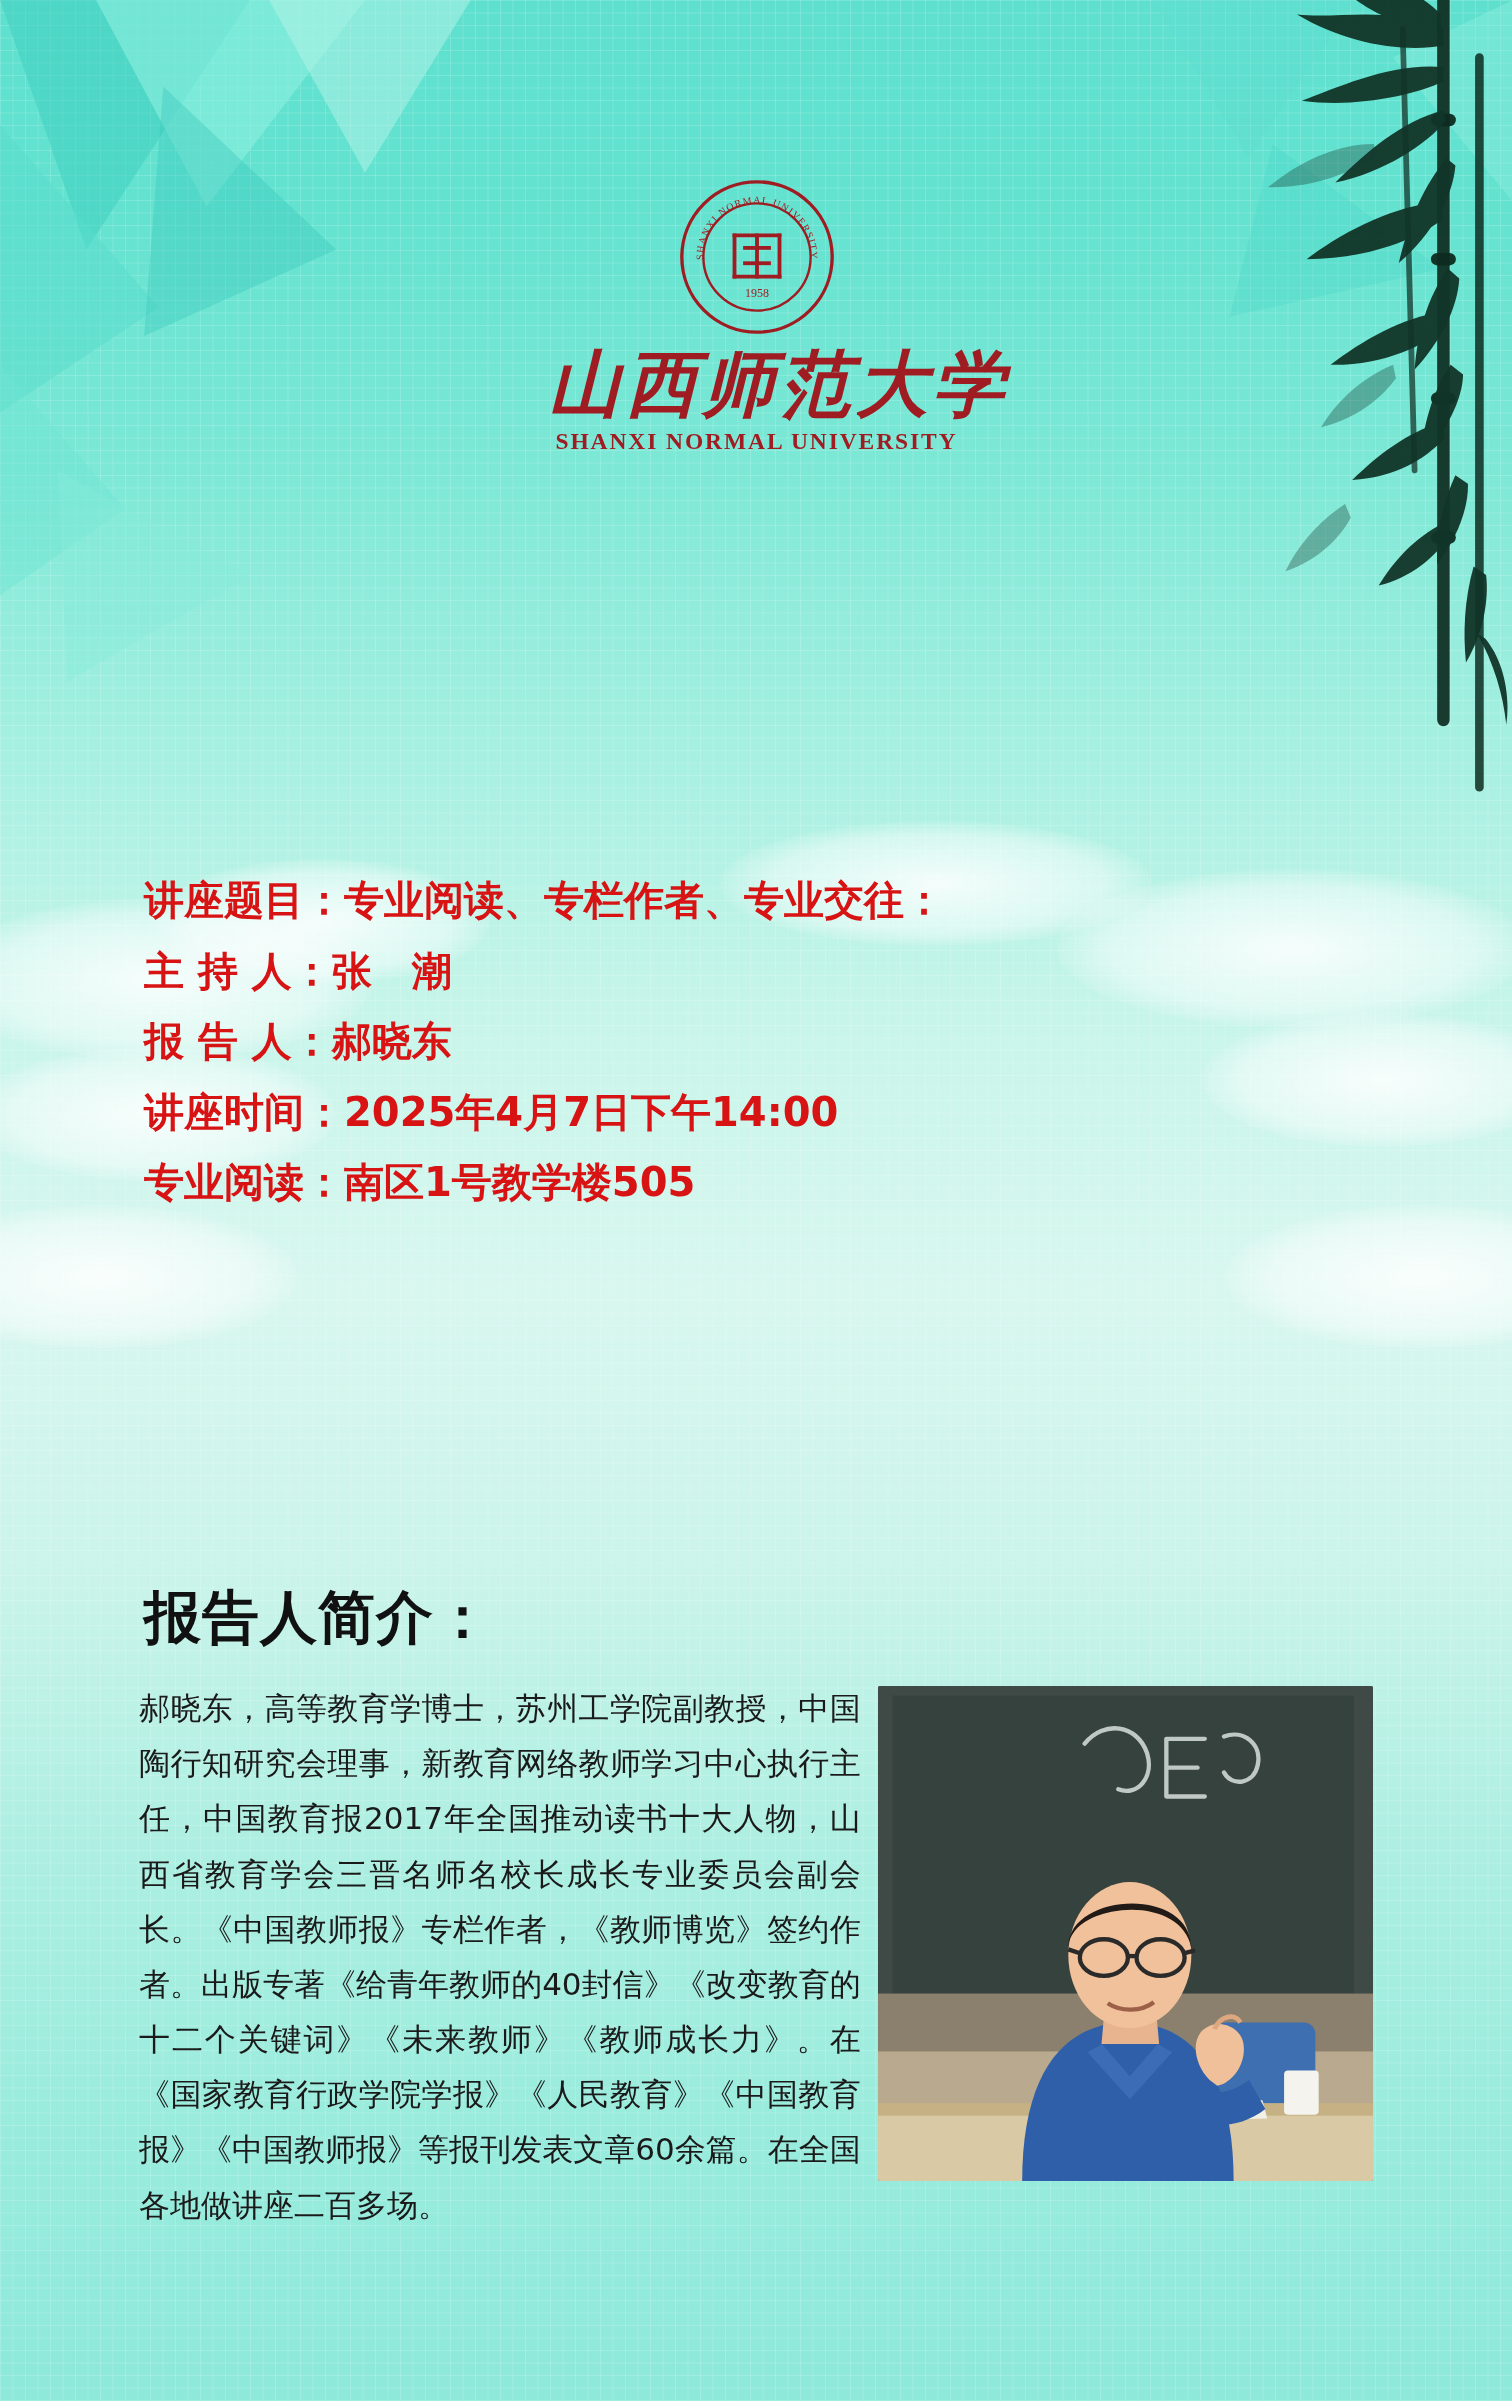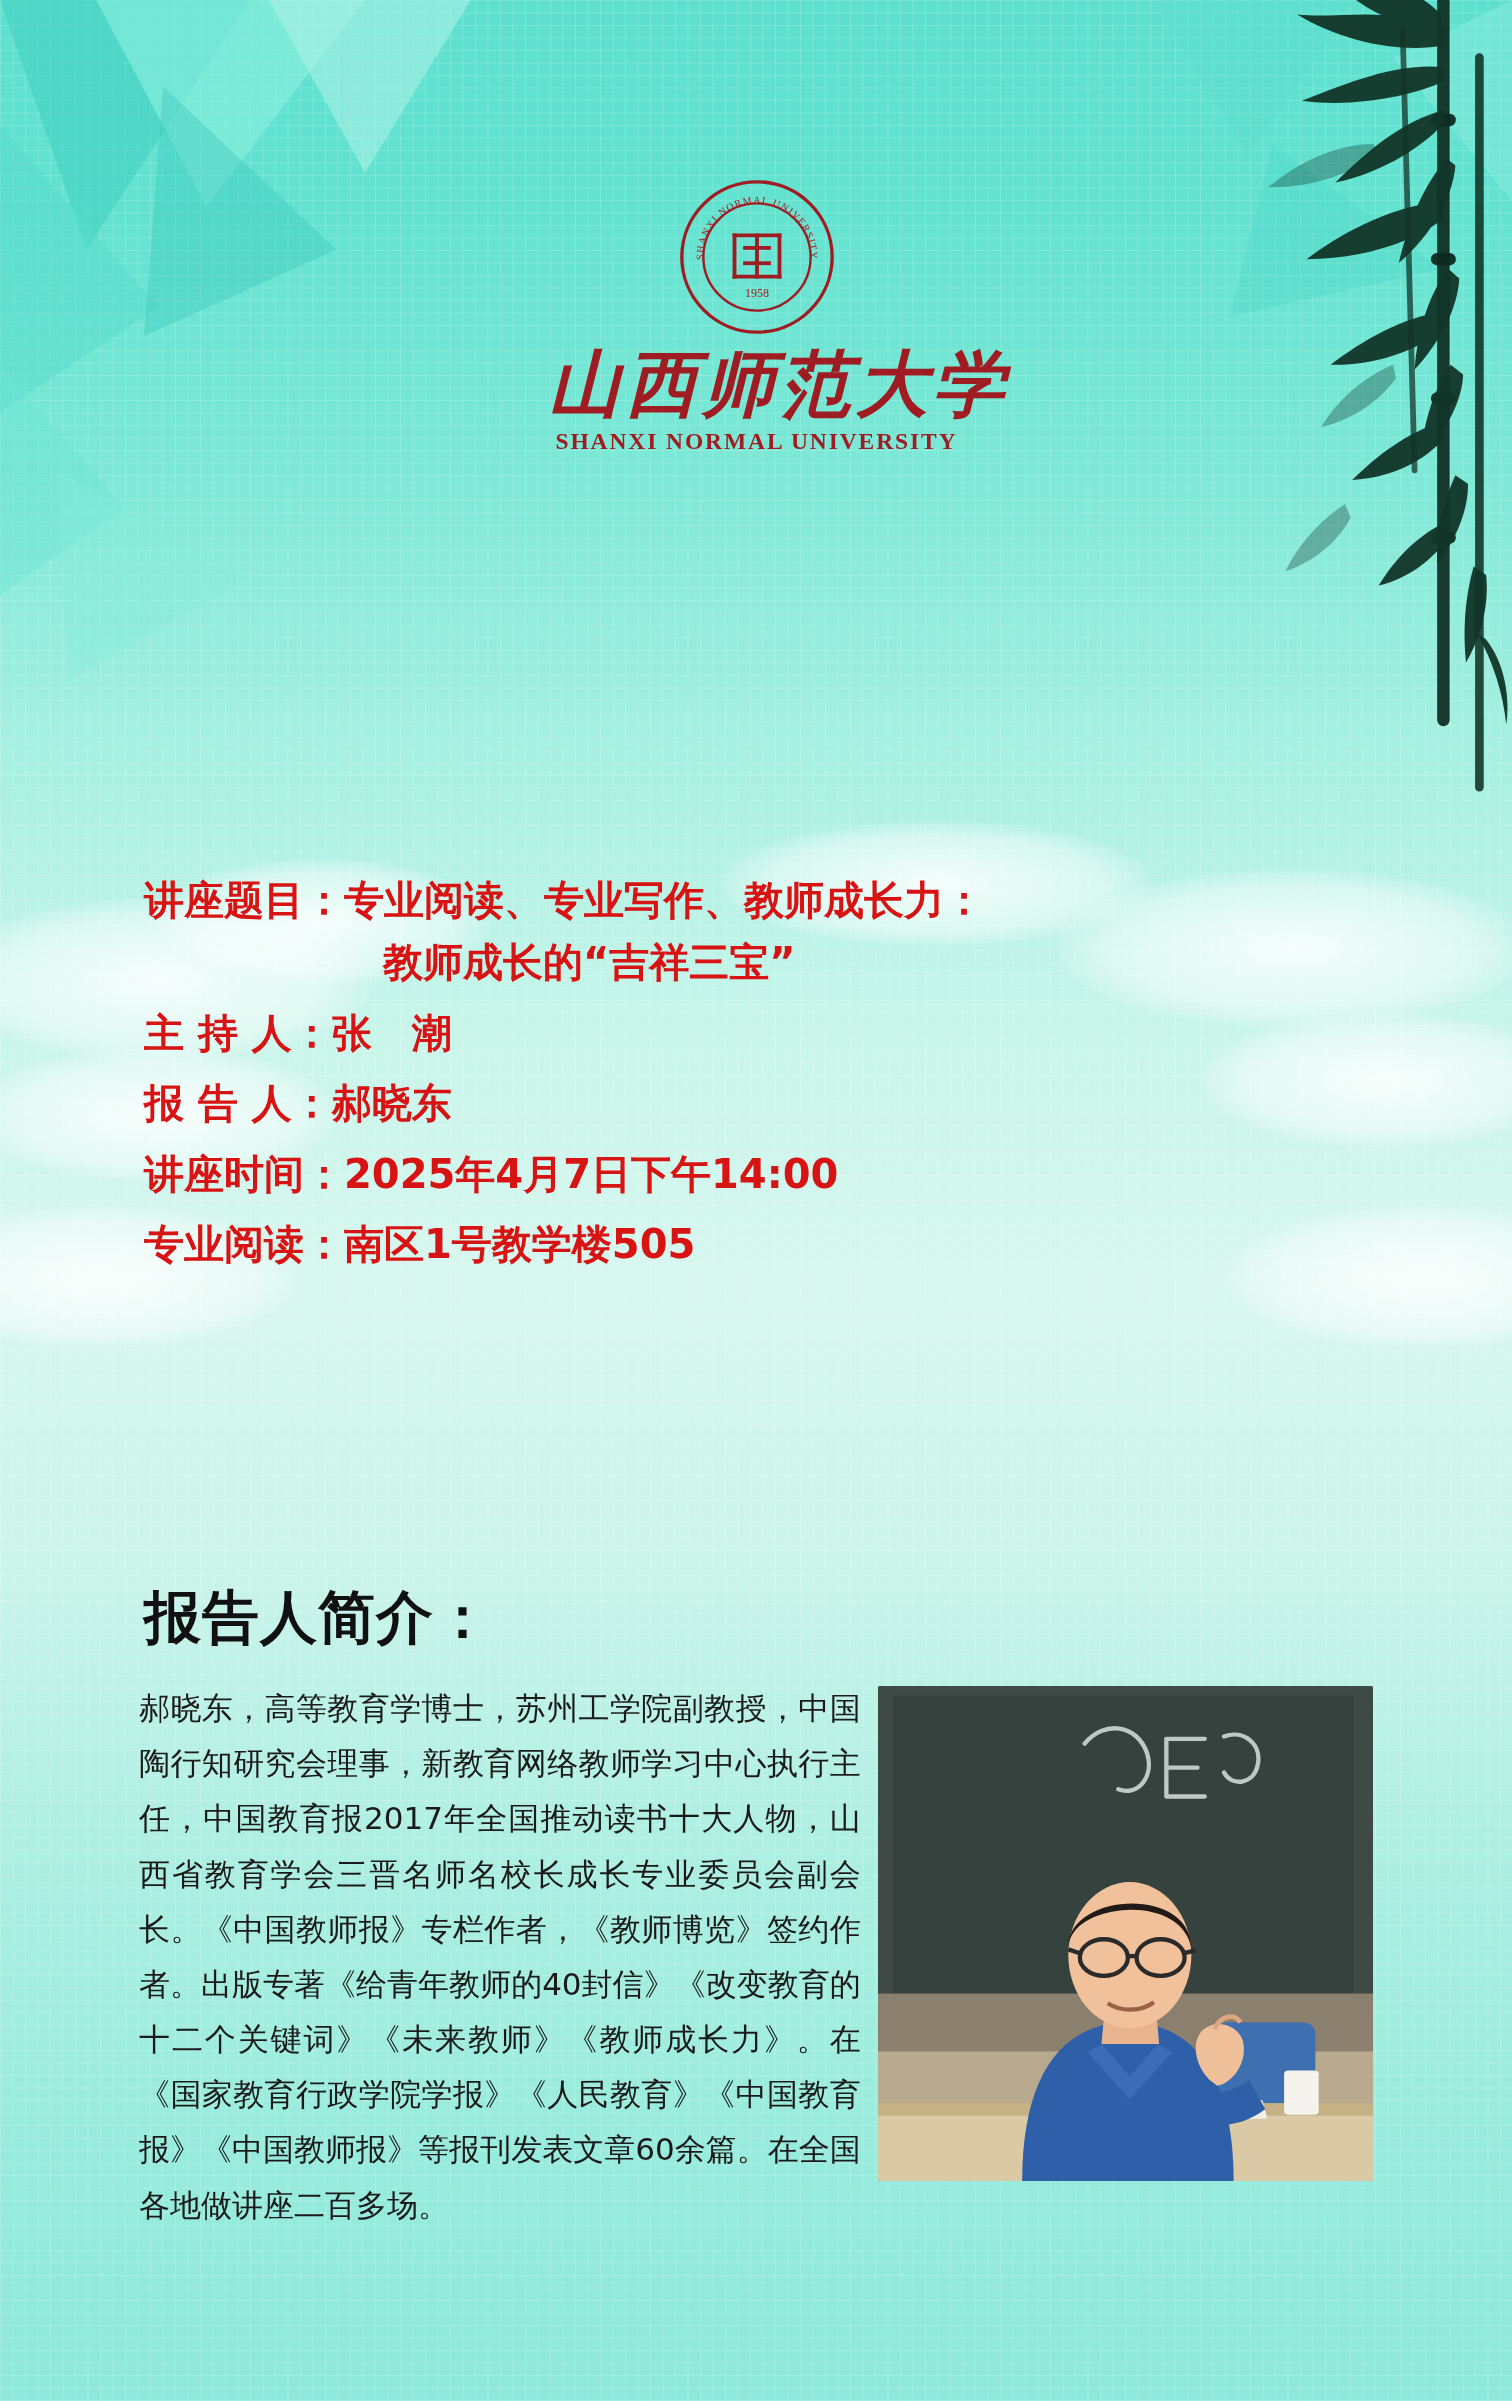--- a/index.html
+++ b/index.html
@@ -296,22 +296,21 @@
       <div class="uni-cn">山西师范大学</div>
       <div class="uni-en">SHANXI NORMAL UNIVERSITY</div>
     </div>
 
 
     <div class="info-block">
 
       <div class="info-row">
         <span class="info-label">讲座题目：</span>
         <span class="info-value">
-          <span>专业阅读、专业写作、教师成长力：</span>
-          <span class="line2">教师成长的“吉祥三宝”</span>
+          <span>专业阅读、专栏作者、专业交往：</span>
         </span>
       </div>
 
       <div class="info-row">
         <span class="info-label">主 持 人：</span>
         <span class="info-value">张　潮</span>
       </div>
 
       <div class="info-row">
         <span class="info-label">报 告 人：</span>

